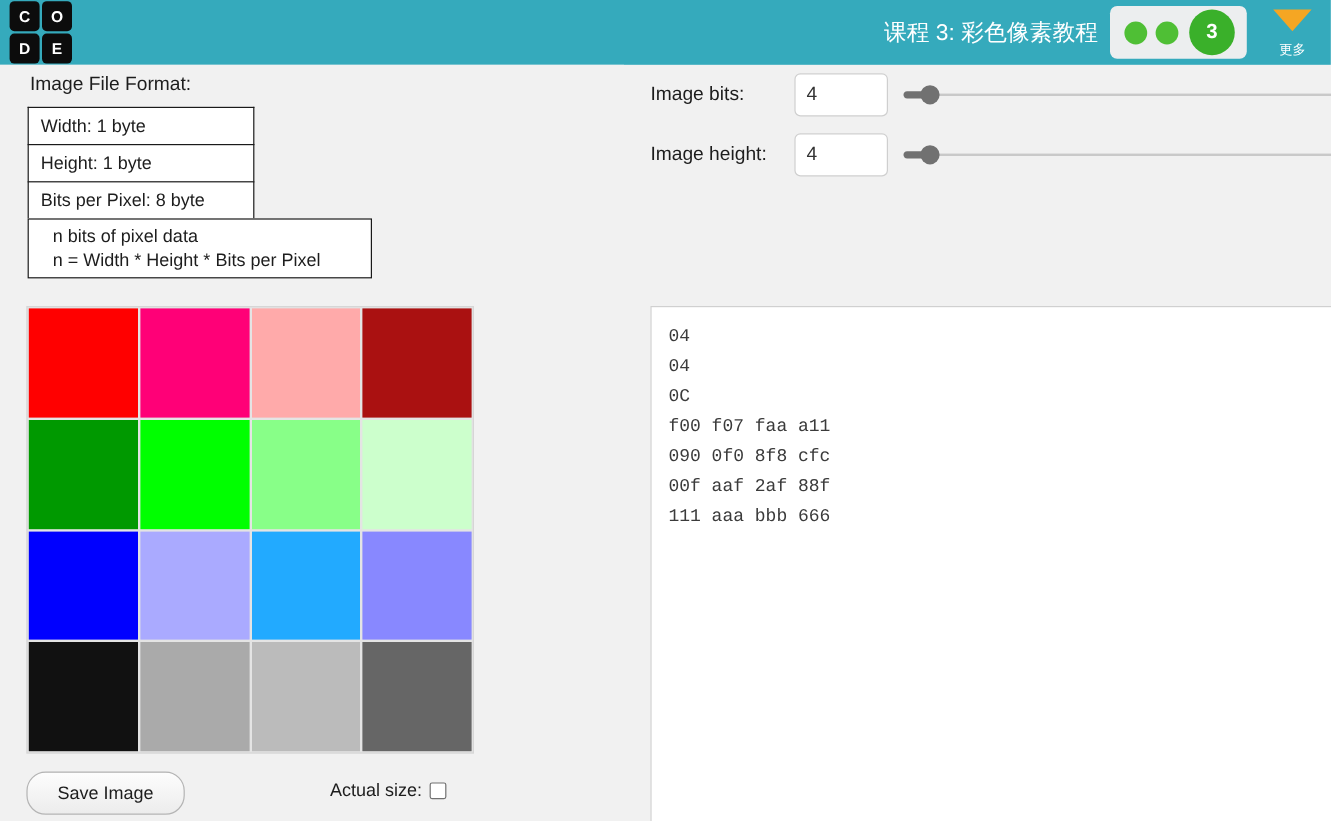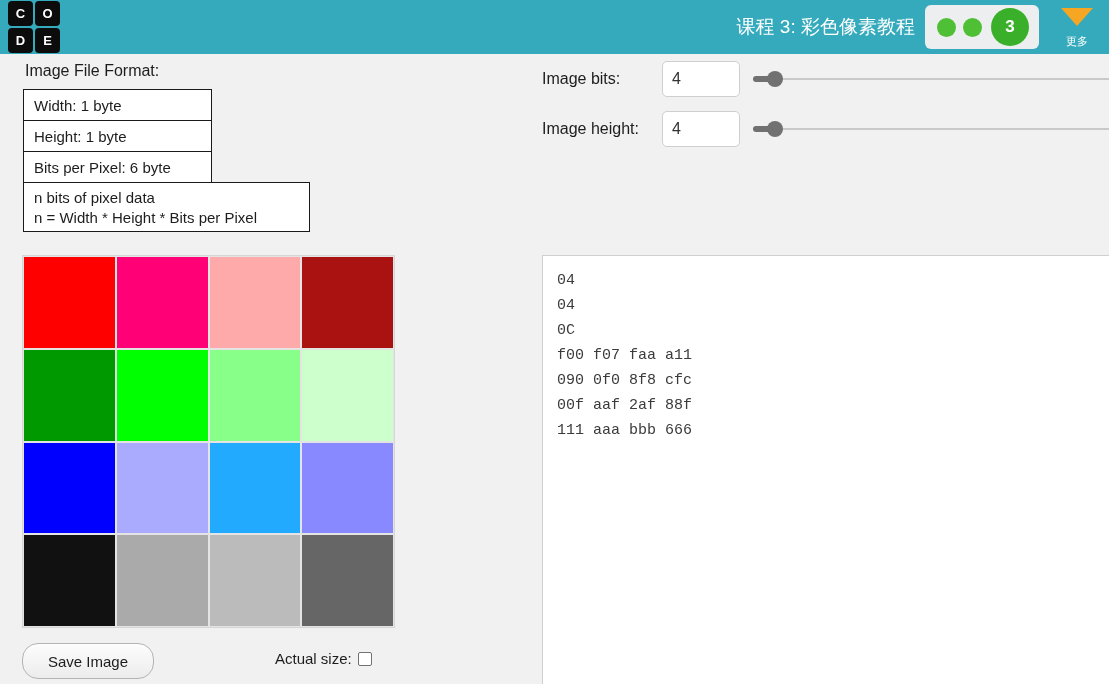--- a/index.html
+++ b/index.html
@@ -106,21 +106,21 @@
     padding: 0 10px;
     display: flex; align-items: center;
     font-size: 15px;
     color: #1d1d1d;
   }
   .fmt-row-last {
     background: #ffffff;
     border: 1px solid #1a1a1a;
     width: 287px;
     height: 50px;
-    padding: 5px 10px;
+    padding: 5px 20px;
     font-size: 15px;
     line-height: 20px;
     color: #1d1d1d;
   }
 
   
   .pixel-grid {
     position: absolute; left: 22px; top: 201px;
     width: 373px; height: 373px;
     background: #e4e4e4;
@@ -275,21 +275,21 @@
   </div>
 </div>
 
 <div class="left-col">
 
   <div class="fmt-title">Image File Format:</div>
 
   <div class="fmt-table">
     <div class="fmt-row">Width: 1 byte</div>
     <div class="fmt-row">Height: 1 byte</div>
-    <div class="fmt-row">Bits per Pixel: 6 byte</div>
+    <div class="fmt-row">Bits per Pixel: 8 byte</div>
     <div class="fmt-row-last">
       <div>n bits of pixel data</div>
       <div>n = Width * Height * Bits per Pixel</div>
     </div>
   </div>
 
   <div class="pixel-grid" id="pixel-grid">
       <div class="pixel-cell" style="background: rgb(255, 0, 0);"></div>
       <div class="pixel-cell" style="background: rgb(255, 0, 119);"></div>
       <div class="pixel-cell" style="background: rgb(255, 170, 170);"></div>

